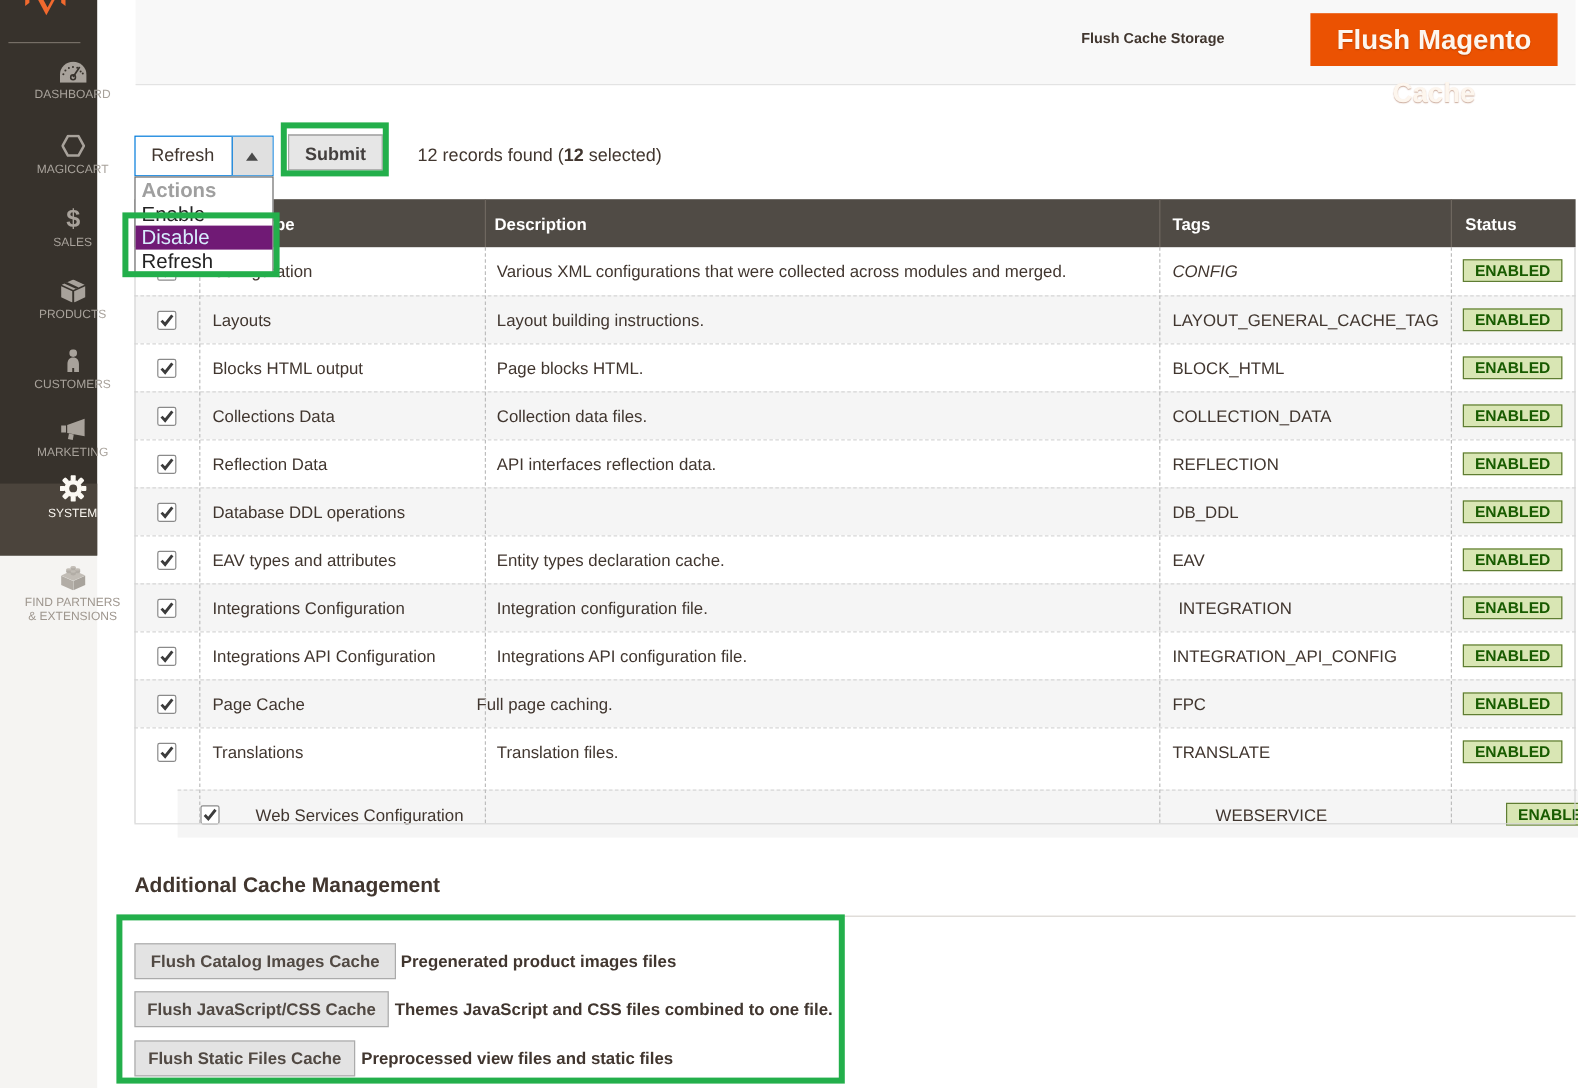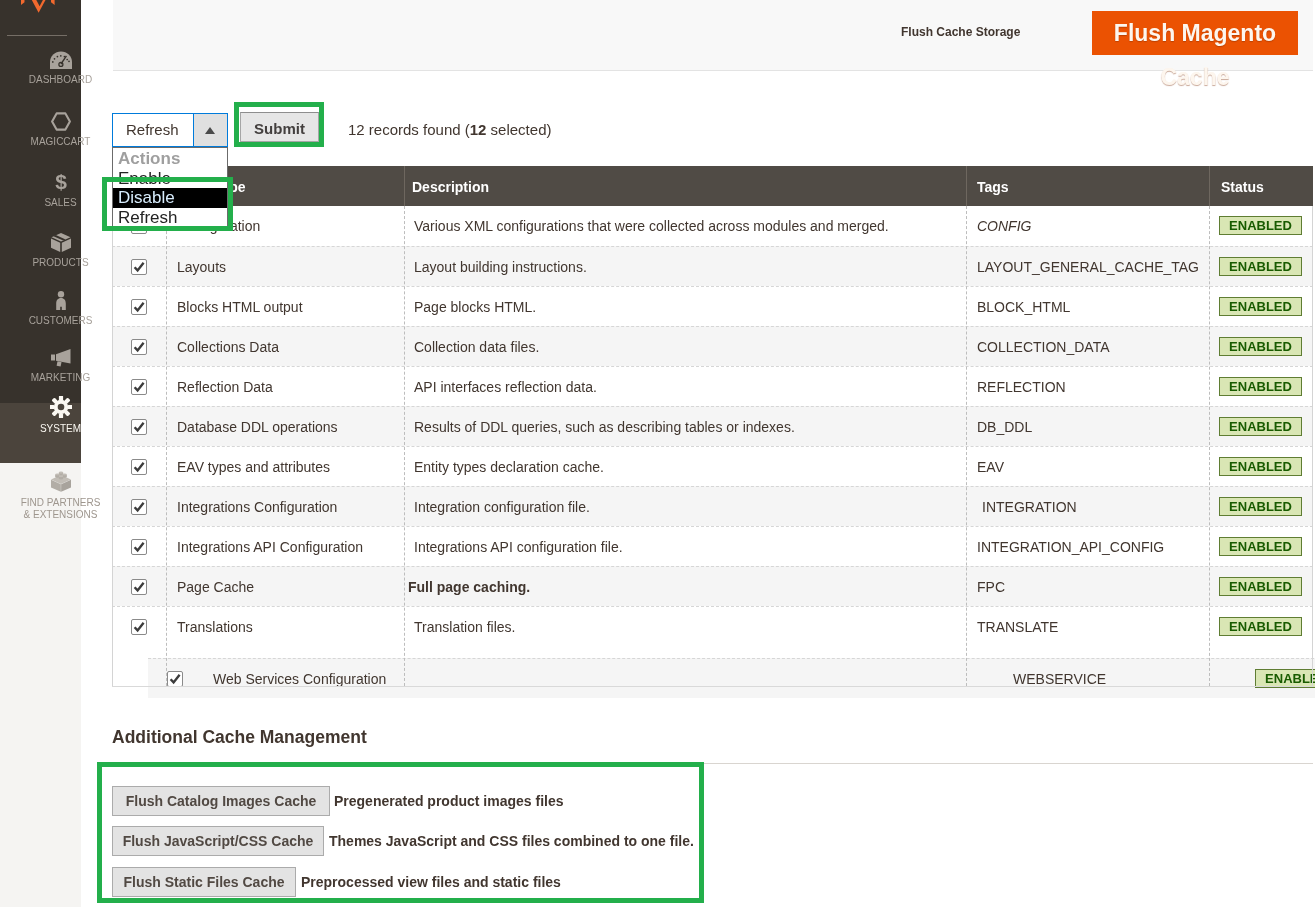--- a/index.html
+++ b/index.html
@@ -34,21 +34,21 @@
 .trow.alt{background:#f5f5f5;}
 .trow span{position:absolute;top:12px;}
 .cb{position:absolute;left:19px;top:11.5px;width:16px;height:16px;border:1px solid #8a8a8a;border-radius:2px;background:#fff;box-sizing:border-box;}
 .badge{position:absolute;left:1107px;top:10px;width:83px;height:19px;box-sizing:border-box;background:#d9e6b4;border:1px solid #5f7d33;color:#185b00;font-size:13px;font-weight:700;text-align:center;line-height:17px;}
 .dash{position:absolute;top:206px;height:480px;width:0;border-left:1px dashed #bdbdbd;}
 #tbot{position:absolute;left:112px;top:686px;width:1201px;height:1px;background:#d9d9d9;}
 
 #ddlist{position:absolute;left:112px;top:147px;width:114px;height:79px;background:#fff;border:1px solid #6b6b6b;box-sizing:content-box;z-index:5;padding-top:1px;}
 #ddlist .it{height:19.5px;line-height:19.5px;font-size:17px;padding-left:5px;color:#232323;}
 #ddlist .it.hdr{font-weight:700;color:#9f9f9f;}
-#ddlist .it.sel{background:#000000;color:#d8edfd;}
+#ddlist .it.sel{background:#701a75;color:#d8edfd;}
 
 .ann{position:absolute;border:5px solid #23af4b;box-sizing:border-box;z-index:6;}
 #ann-submit{left:234px;top:102px;width:90px;height:45px;}
 #ann-opts{left:102px;top:177px;width:131px;height:54px;}
 #ann-bottom{left:97px;top:762px;width:607px;height:141px;}
 
 #addhead{position:absolute;left:112px;top:727px;font-size:17.5px;font-weight:700;color:#41362f;}
 .fbtn{position:absolute;left:112px;height:30px;background:#e3e3e3;border:1px solid #ababab;box-sizing:border-box;color:#514943;font-size:14px;font-weight:700;text-align:center;line-height:28px;z-index:7;}
 .flbl{position:absolute;font-size:14px;font-weight:700;color:#41362f;z-index:7;}
 </style>
@@ -125,21 +125,20 @@
     <span style="left:865px;">REFLECTION</span>
     <div class="badge">ENABLED</div>
   </div>
   <div class="trow alt" style="top:406px;">
     <div class="cb">
         <svg width="14" height="14" viewBox="0 0 14 14" style="position:absolute;left:0;top:0;">
           <path d="M2.6 7.2 L5.6 10.4 L11.6 2.8" stroke="#3c3c3c" stroke-width="2.4" fill="none"></path>
         </svg>
       </div>
     <span style="left:65px;">Database DDL operations</span>
-    <span style="left:302px;">Results of DDL queries, such as describing tables or indexes.</span>
     <span style="left:865px;">DB_DDL</span>
     <div class="badge">ENABLED</div>
   </div>
   <div class="trow" style="top:446px;">
     <div class="cb">
         <svg width="14" height="14" viewBox="0 0 14 14" style="position:absolute;left:0;top:0;">
           <path d="M2.6 7.2 L5.6 10.4 L11.6 2.8" stroke="#3c3c3c" stroke-width="2.4" fill="none"></path>
         </svg>
       </div>
     <span style="left:65px;">EAV types and attributes</span>
@@ -169,21 +168,21 @@
     <span style="left:865px;">INTEGRATION_API_CONFIG</span>
     <div class="badge">ENABLED</div>
   </div>
   <div class="trow alt" style="top:566px;">
     <div class="cb">
         <svg width="14" height="14" viewBox="0 0 14 14" style="position:absolute;left:0;top:0;">
           <path d="M2.6 7.2 L5.6 10.4 L11.6 2.8" stroke="#3c3c3c" stroke-width="2.4" fill="none"></path>
         </svg>
       </div>
     <span style="left:65px;">Page Cache</span>
-    <span style="left:296px;font-weight:bold;">Full page caching.</span>
+    <span style="left:285px;">Full page caching.</span>
     <span style="left:865px;">FPC</span>
     <div class="badge">ENABLED</div>
   </div>
   <div class="trow" style="top:606px;">
     <div class="cb">
         <svg width="14" height="14" viewBox="0 0 14 14" style="position:absolute;left:0;top:0;">
           <path d="M2.6 7.2 L5.6 10.4 L11.6 2.8" stroke="#3c3c3c" stroke-width="2.4" fill="none"></path>
         </svg>
       </div>
     <span style="left:65px;">Translations</span>

